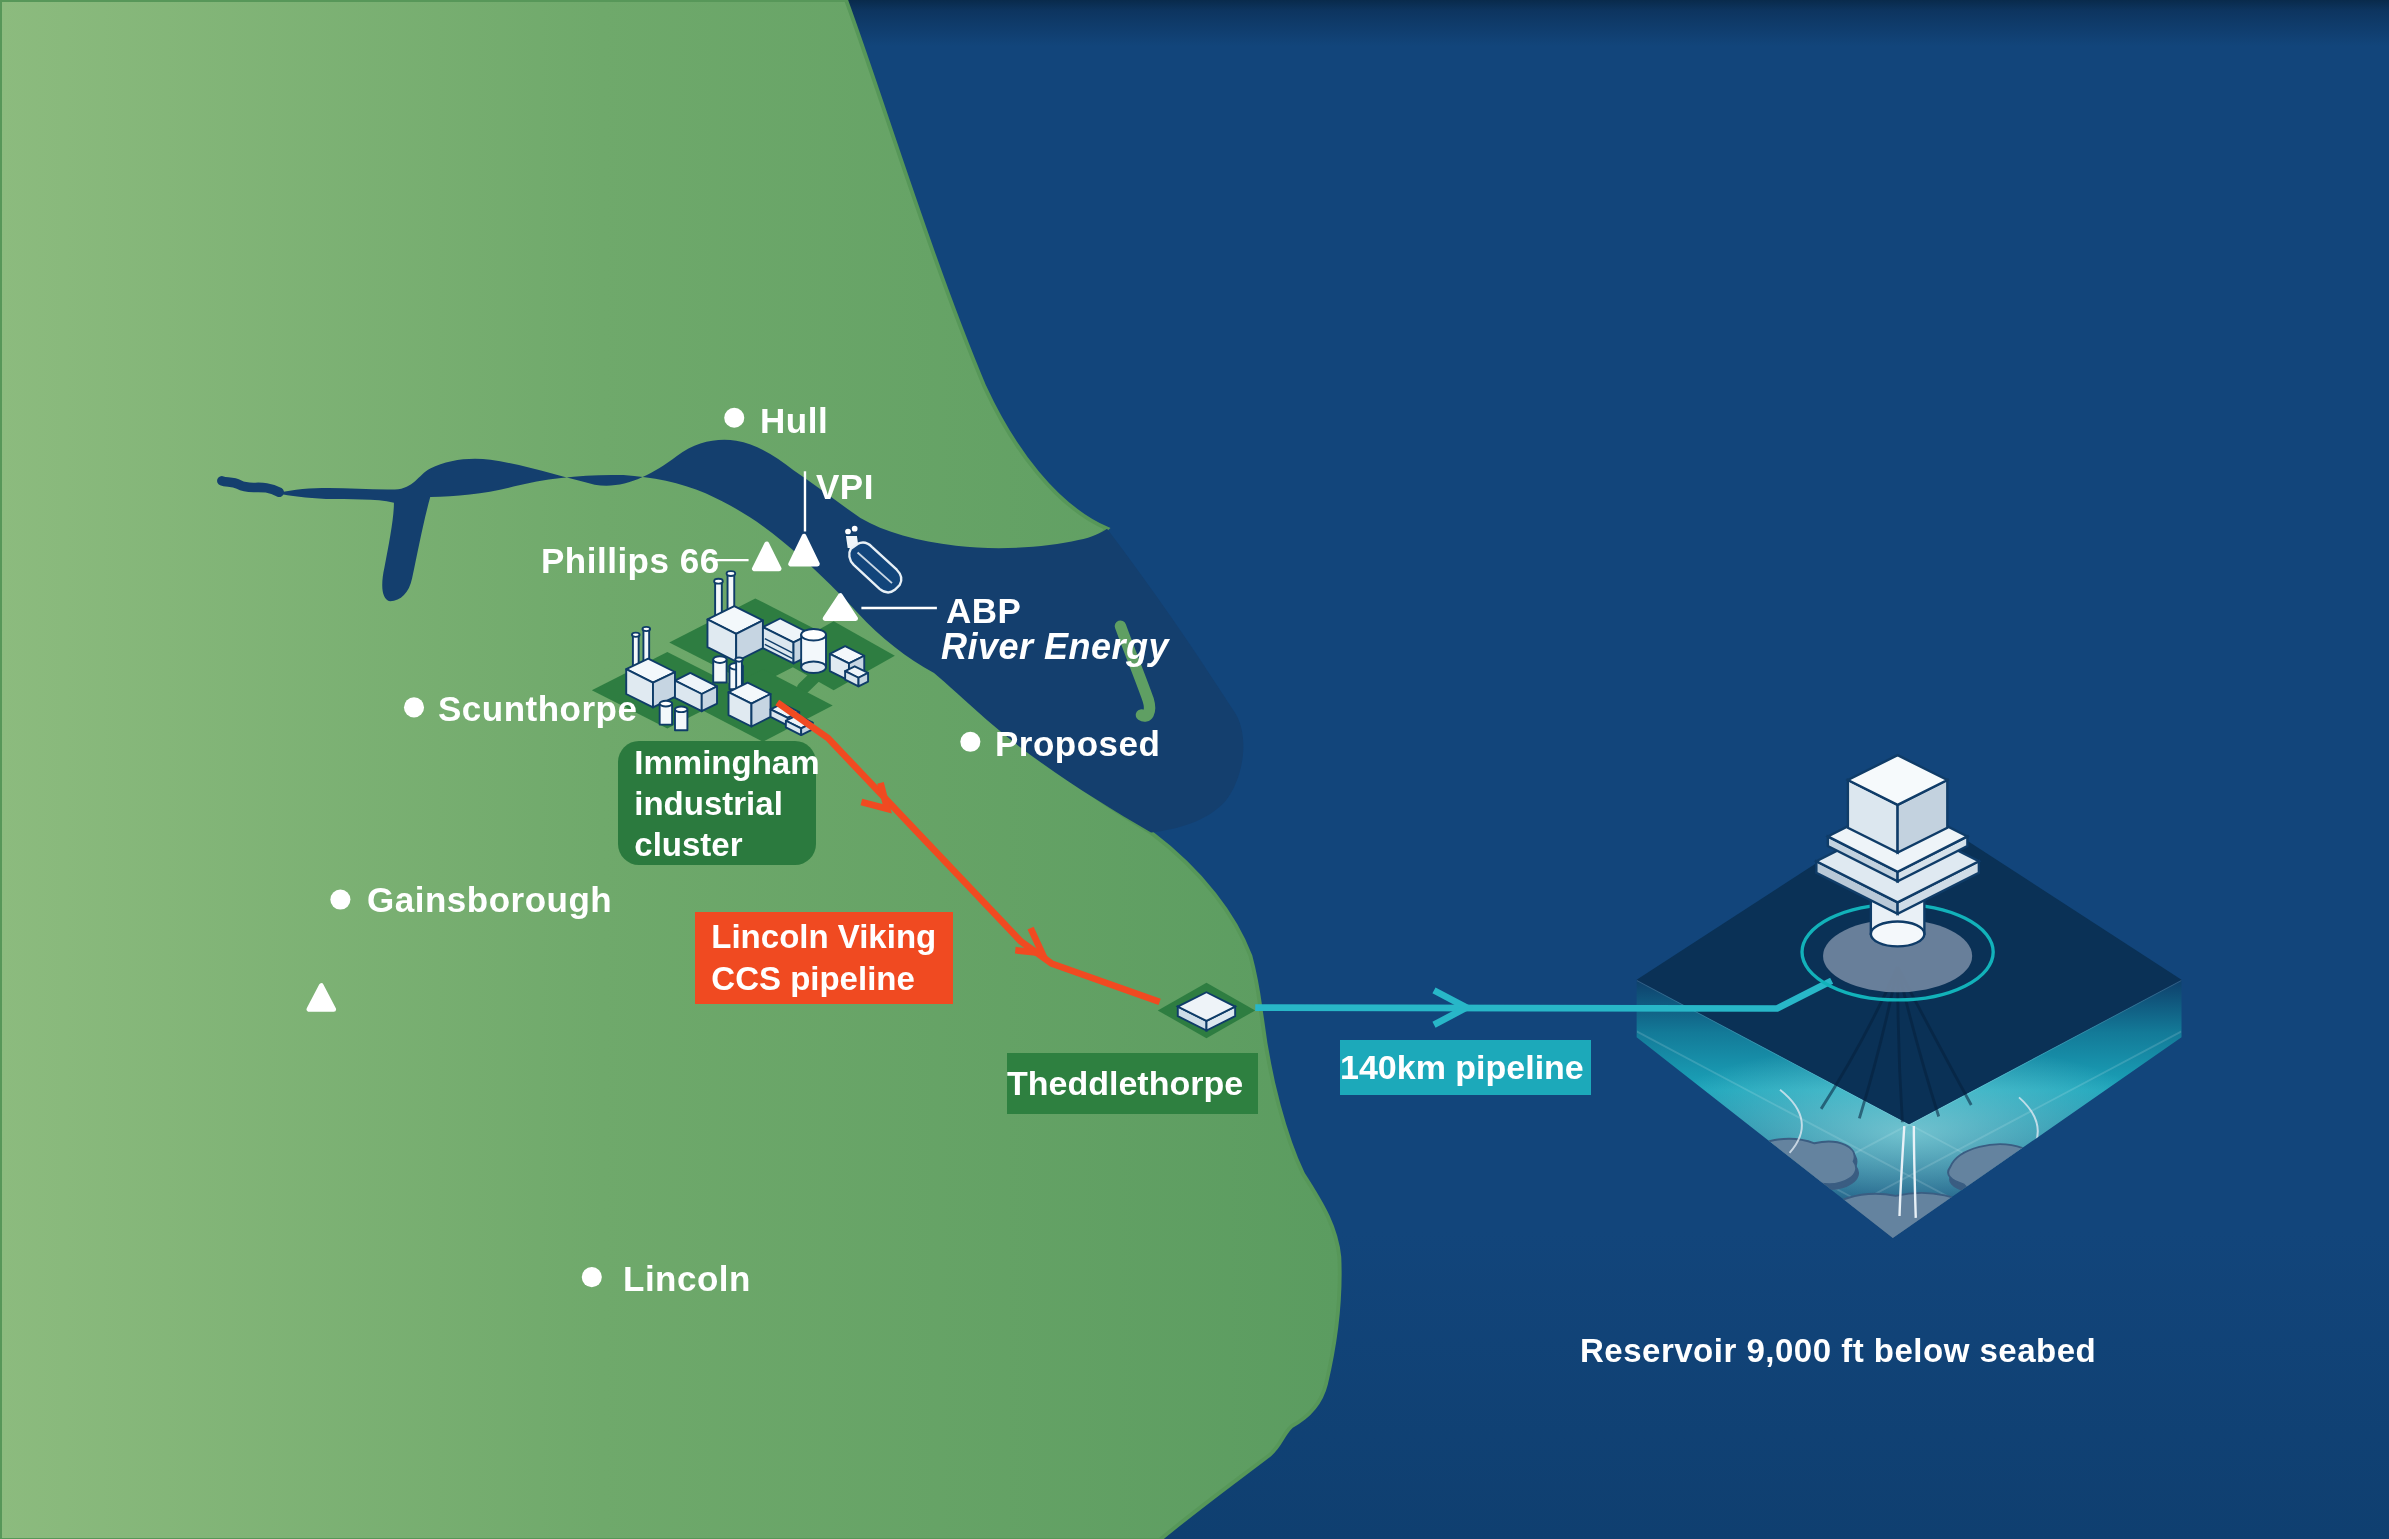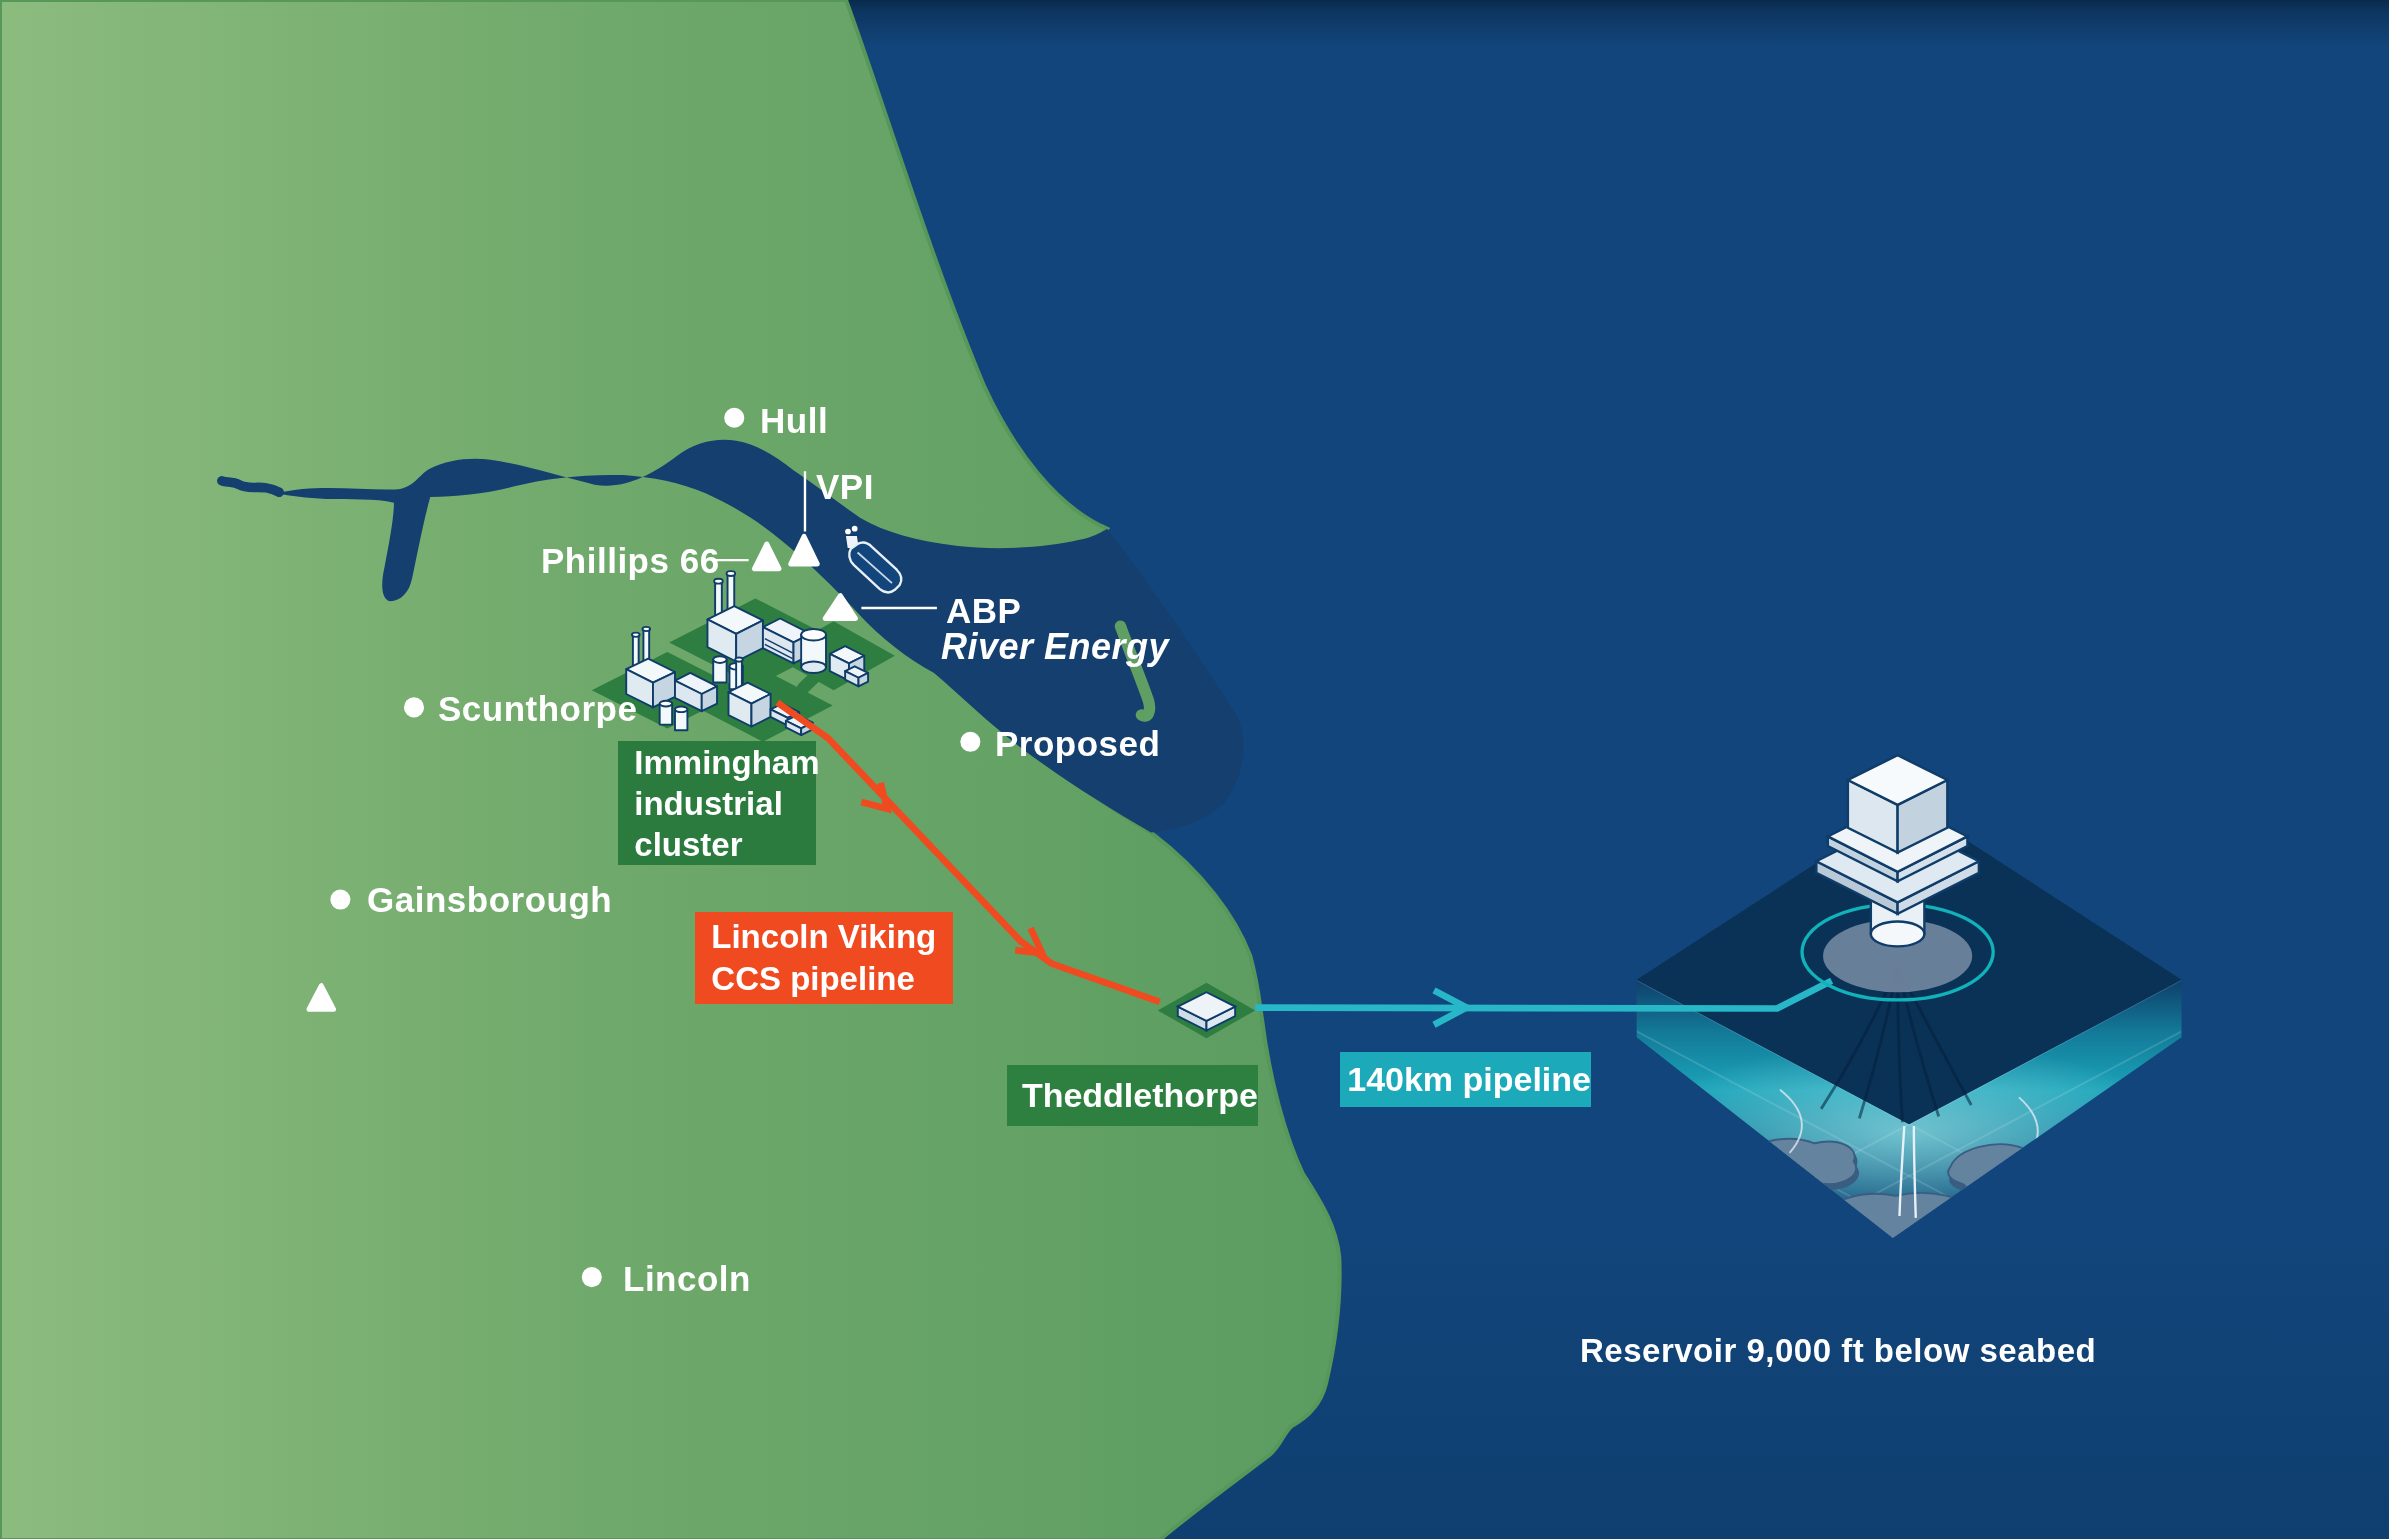--- a/index.html
+++ b/index.html
@@ -6,22 +6,22 @@
   #stage{position:relative;width:2390px;height:1540px;overflow:hidden;
          background:linear-gradient(180deg,#092a4b 0%,#0d3560 0.7%,#12457b 3%,#12457b 80%,#0f3f70 100%);
          font-family:"Liberation Sans",sans-serif;text-decoration:underline;}
   svg{position:absolute;left:0;top:0;}
   .lbl{position:absolute;font-weight:700;color:#ffffff;font-size:35px;line-height:40px;
        white-space:nowrap;letter-spacing:0.5px;}
   .italic{font-style:italic;font-weight:700;font-size:36px;}
   .callout{position:absolute;color:#fff;font-weight:700;box-sizing:border-box;}
   .callout .line{white-space:nowrap;}
   .box-left{display:flex;flex-direction:column;justify-content:center;padding-left:16.3px;}
-  .box-center{display:flex;flex-direction:column;justify-content:center;align-items:flex-end;margin-top:12px;}
-  #immingham-box{left:618px;top:741px;width:198px;height:124px;font-size:33px;line-height:41px;}
+  .box-center{display:flex;flex-direction:column;justify-content:center;align-items:flex-start;}
+  #immingham-box{left:618px;top:741px;width:198px;height:124px;font-size:33px;line-height:41px;border-radius:21px;}
   #viking-box{left:695px;top:912px;width:258px;height:92px;font-size:33px;line-height:42px;}
   #theddlethorpe-box{left:1007px;top:1053px;width:251px;height:61px;font-size:34px;}
   #pipeline140-box{left:1340px;top:1040px;width:251px;height:55px;font-size:34px;}
   #northsea-label{left:1640px;top:719px;font-size:36px;line-height:44px;}
   #reservoir-label{left:1580px;top:1331px;font-size:33px;}
 </style>
 </head>
 <body>
 
 <div id="stage">

